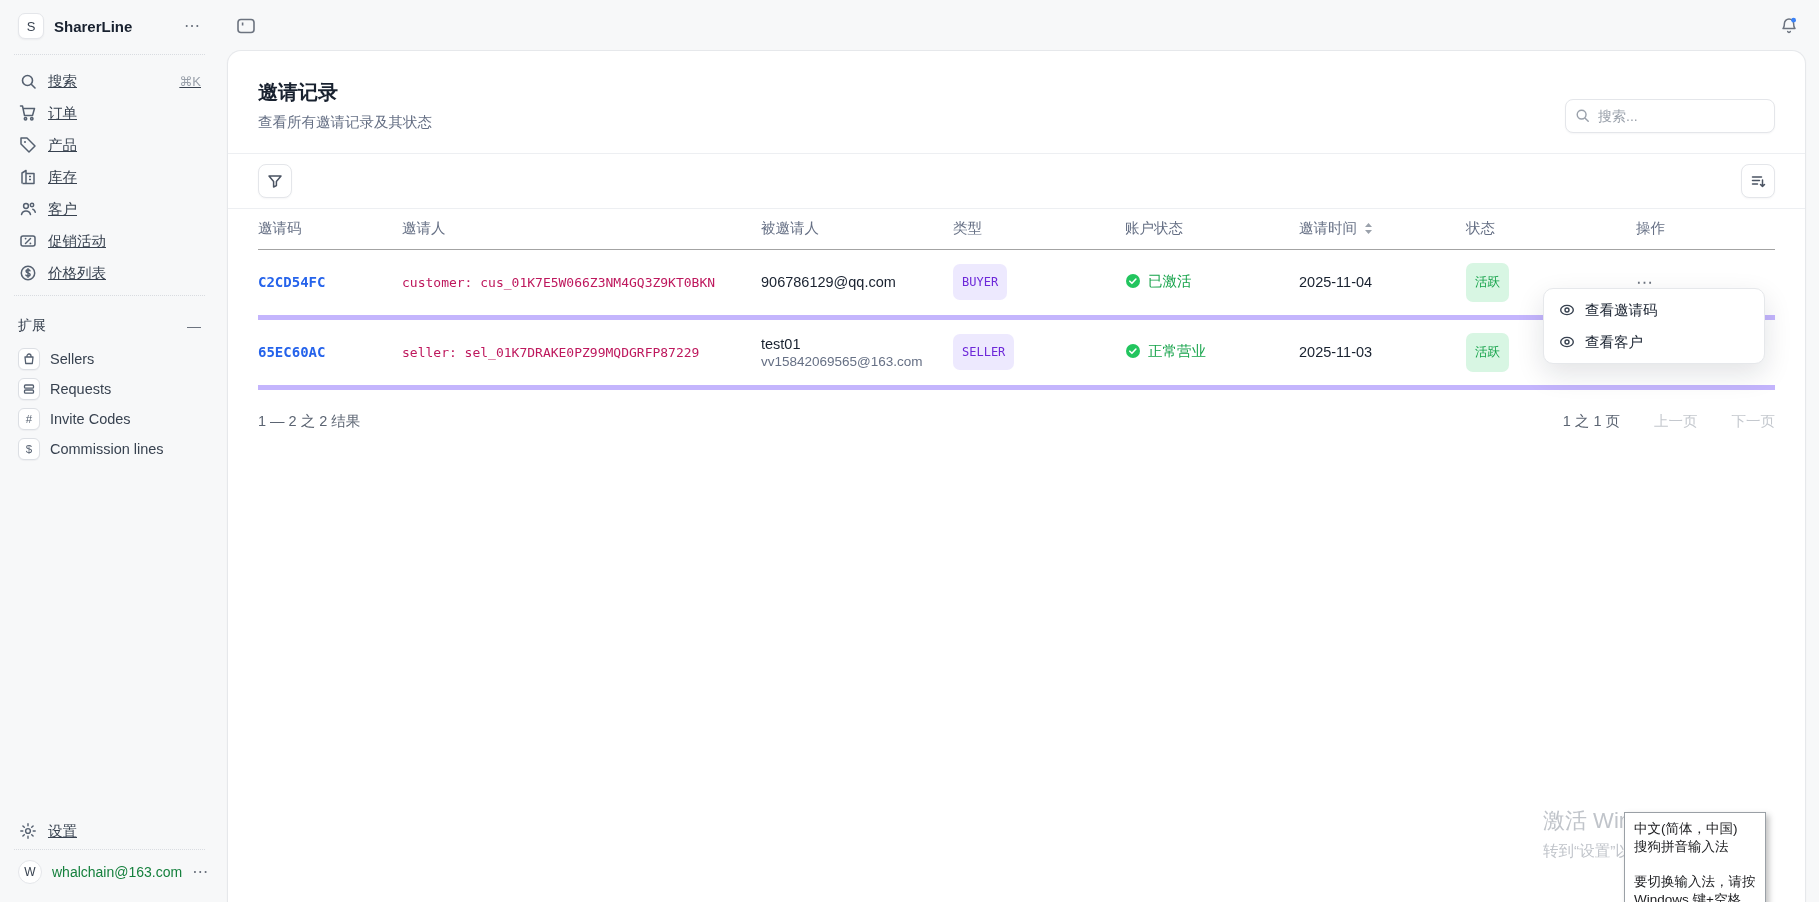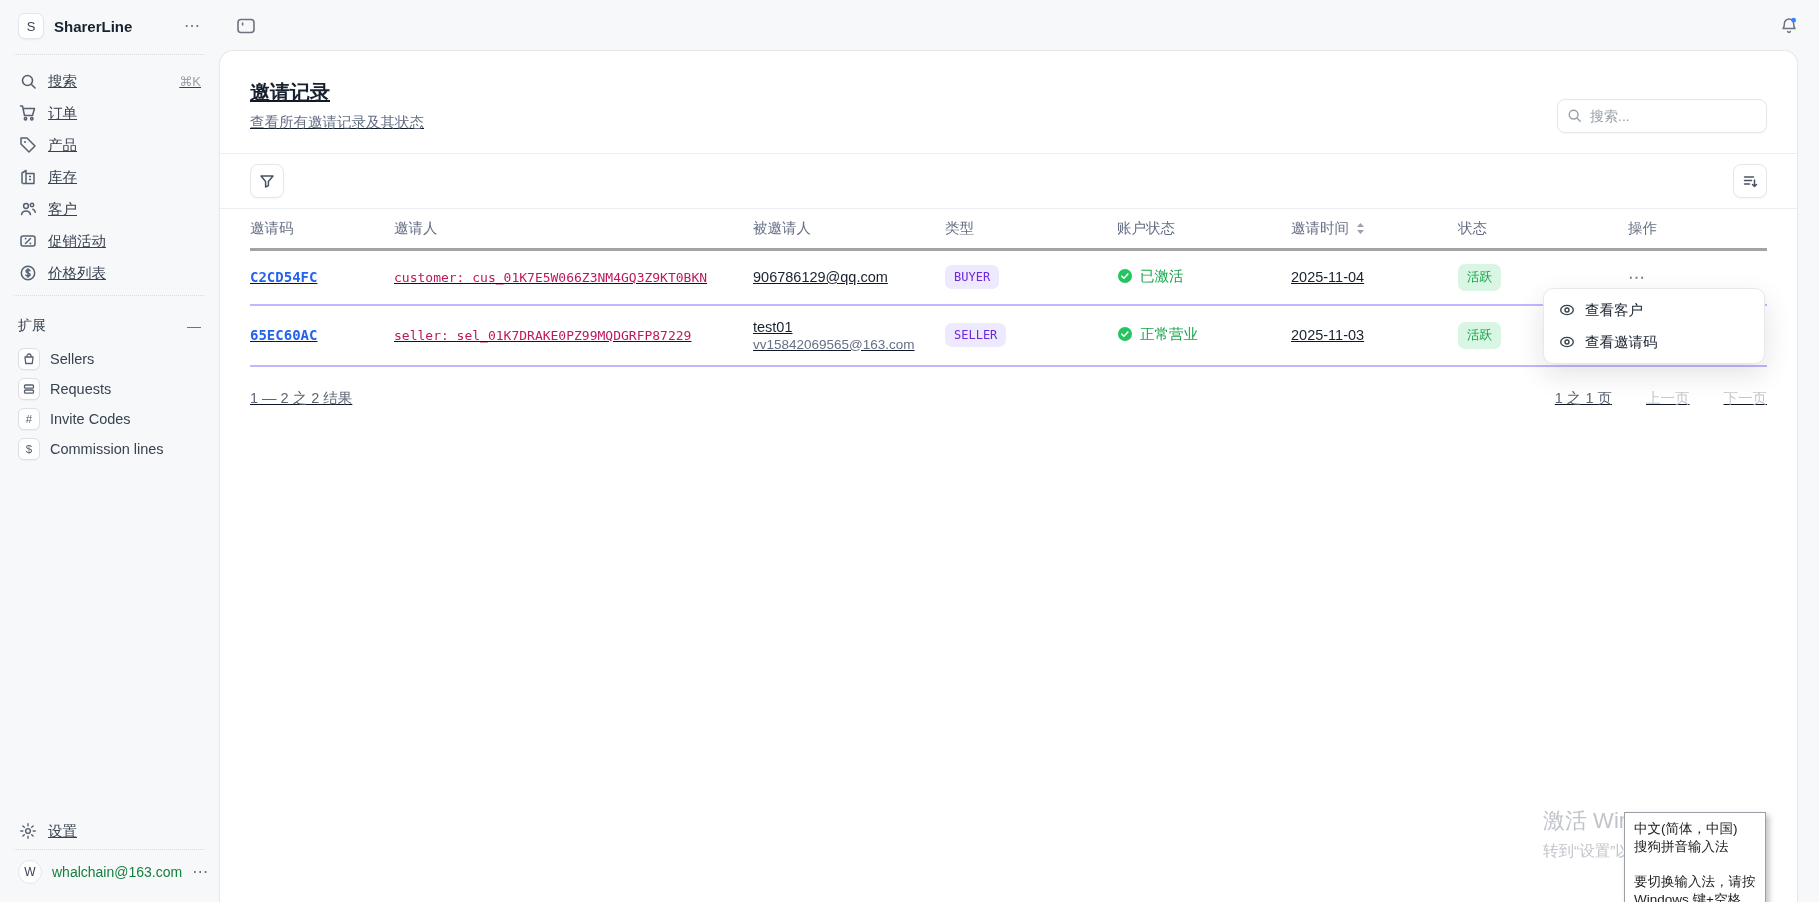--- a/index.html
+++ b/index.html
@@ -28,44 +28,44 @@
   .sb-bottom { padding-bottom:10px; }
   .sb-user { height:40px; display:flex; align-items:center; gap:10px; padding:0 8px; }
   .user-avatar { width:24px; height:24px; border-radius:50%; background:#fff; border:1px solid #e4e6ea; display:flex; align-items:center; justify-content:center; font-size:12px; color:#384250; flex:none; }
   .user-email { flex:1; font-size:14px; color:#15803d;text-align:right; }
 
   
   .topbar-toggle { position:absolute; left:236px; top:14px; width:26px; height:24px; background:none; border:none; color:#6c737f; cursor:pointer; }
   .topbar-bell { position:absolute; left:1778px; top:12px; width:30px; height:28px; background:none; border:none; color:#6c737f; cursor:pointer; }
 
   
-  .card { position:absolute; left:219px; top:50px; width:1579px; height:852px; background:#fff; border:1px solid #e6e8eb; border-bottom:none; border-radius:14px 14px 0 0; box-shadow:0 1px 2px rgba(16,24,40,.04); z-index:1;text-decoration:underline; }
+  .card { position:absolute; left:227px; top:50px; width:1579px; height:852px; background:#fff; border:1px solid #e6e8eb; border-bottom:none; border-radius:14px 14px 0 0; box-shadow:0 1px 2px rgba(16,24,40,.04); z-index:1; }
   .card-header { display:flex; justify-content:space-between; align-items:flex-start; padding:28px 30px 20px; }
   .page-title { font-size:20px; font-weight:600; color:#18212f; }
   .page-subtitle { font-size:14.5px; color:#667085; margin-top:7px; }
   .search-box { position:relative; margin-top:20px; }
   .search-box input { width:210px; height:34px; border:1px solid #e4e6ea; border-radius:8px; background:#fff; box-shadow:0 1px 2px rgba(16,24,40,.04); padding:0 10px 0 32px; font-size:14px; color:#18212f; outline:none; font-family:inherit; }
   .search-box input::placeholder { color:#9aa1ab; }
   .search-box .ic { position:absolute; left:10px; top:9px; color:#9aa1ab; }
 
   .toolbar { display:flex; justify-content:space-between; align-items:center; padding:10px 30px; border-top:1px solid #edeff2; border-bottom:1px solid #edeff2; }
   .tool-btn { width:34px; height:34px; border:1px solid #e4e6ea; background:#fff; border-radius:8px; box-shadow:0 1px 2px rgba(16,24,40,.04); display:flex; align-items:center; justify-content:center; color:#4a5362; cursor:pointer; }
 
   table { width:calc(100% - 60px); margin:0 30px; border-collapse:collapse; table-layout:fixed; }
   col.c1{width:144px} col.c2{width:359px} col.c3{width:192px} col.c4{width:172px}
   col.c5{width:174px} col.c6{width:167px} col.c7{width:170px} col.c8{width:auto}
-  th { text-align:left; font-weight:400; font-size:14.5px; color:#667085; height:40px; border-bottom:3px solid #a3a3a3; }
+  th { text-align:left; font-weight:400; font-size:14.5px; color:#667085; height:40px; border-bottom:1px solid #a3a3a3; }
   th .th-wrap { display:inline-flex; align-items:center; gap:7px; }
-  td { border-bottom:2px solid #c4b5fd; padding:13px 8px 13px 0; vertical-align:middle; font-size:14.5px; color:#18212f; }
+  td { border-bottom:5px solid #c4b5fd; padding:13px 8px 13px 0; vertical-align:middle; font-size:14.5px; color:#18212f; }
   .code { font-family:"DejaVu Sans Mono","Liberation Mono",monospace; font-weight:700; font-size:14px; color:#2563eb; }
   .mono-dim { font-family:"DejaVu Sans Mono","Liberation Mono",monospace; font-size:13px; color:#be185d; }
   .cell-main { font-size:14.5px; color:#18212f; }
   .cell-sub { font-size:13.5px; color:#667085; margin-top:2px; }
   .cell-sub:empty { display:none; }
-  .badge { display:inline-block; padding:5px 9px; border-radius:7px; font-size:12.5px; }
+  .badge { display:inline-block; padding:11px 9px; border-radius:7px; font-size:12.5px; }
   .badge.purple { background:#ede9fe; color:#6d28d9; font-family:"DejaVu Sans Mono","Liberation Mono",monospace; font-size:12px; }
   .badge.green { background:#d8f6e3; color:#16a34a; }
   .acct { display:inline-flex; align-items:center; gap:7px; color:#16a34a; font-size:14.5px; }
   .row-actions { background:none; border:none; color:#6c737f; font-size:17px; cursor:pointer; letter-spacing:2px; }
 
   .table-footer { display:flex; justify-content:space-between; align-items:center; padding:22px 30px; }
   .results-info { font-size:14.5px; color:#5b6472; }
   .pager { display:flex; align-items:center; gap:34px; }
   .page-info { font-size:14.5px; color:#5b6472; }
   .page-btn { background:none; border:none; font-size:14.5px; color:#c4c8ce; cursor:default; font-family:inherit; }
@@ -379,30 +379,30 @@
 </main>
 
 <div class="dropdown">
   <div class="menu-item">
     <span class="ic">
       <svg width="16" height="16" viewBox="0 0 16 16" fill="none" stroke="currentColor" stroke-width="1.4">
           <ellipse cx="8" cy="8" rx="6.3" ry="4.6"></ellipse>
           <circle cx="8" cy="8" r="2"></circle>
         </svg>
     </span>
-    <span>查看客户</span>
+    <span>查看邀请码</span>
   </div>
   <div class="menu-item">
     <span class="ic">
       <svg width="16" height="16" viewBox="0 0 16 16" fill="none" stroke="currentColor" stroke-width="1.4">
           <ellipse cx="8" cy="8" rx="6.3" ry="4.6"></ellipse>
           <circle cx="8" cy="8" r="2"></circle>
         </svg>
     </span>
-    <span>查看邀请码</span>
+    <span>查看客户</span>
   </div>
 </div>
 
 <div class="watermark">
   <div class="wm-1">激活 Windows</div>
   <div class="wm-2">转到“设置”以激活 Windows。</div>
 </div>
 
 <div class="ime-tooltip">
   <div>中文(简体，中国)</div>

